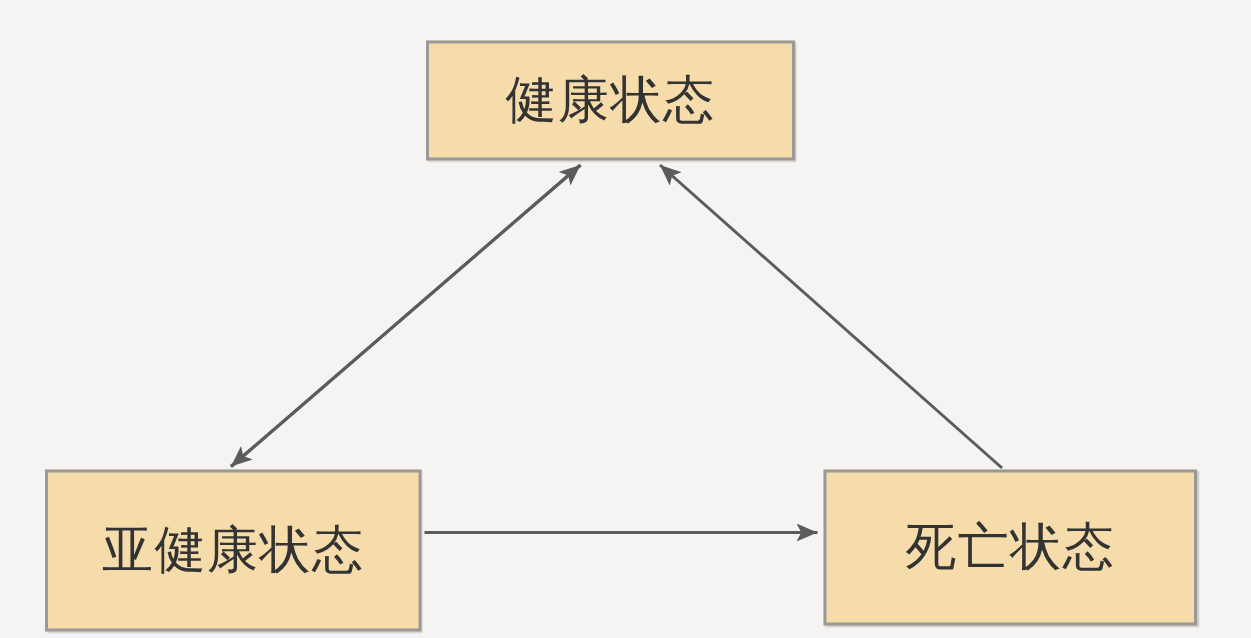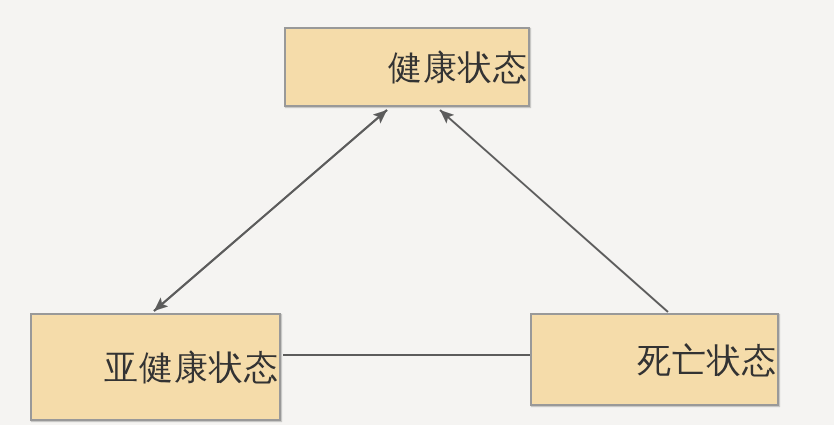--- a/index.html
+++ b/index.html
@@ -30,33 +30,33 @@
   .edge-line {
     stroke: var(--arrow);
     stroke-width: 2;
     fill: none;
   }
   .arrowhead-path { fill: var(--arrow); }
   .node {
     position: absolute;
     display: flex;
     align-items: center;
-    justify-content: flex-end;
+    justify-content: center;
     background: var(--node-fill);
     border: 2px solid var(--node-border);
     box-shadow: 1px 1px 1px rgba(0,0,0,0.18);
     color: var(--node-text);
     font-size: 34px;
     line-height: 1;
     letter-spacing: 1px;
     white-space: nowrap;
   }
   .node-healthy    { left: 284px; top: 27px;  width: 246px; height: 80px; }
   .node-subhealthy { left: 30px;  top: 313px; width: 251px; height: 108px; }
-  .node-death      { left: 530px; top: 313px; width: 249px; height: 93px; }
+  .node-death      { left: 549px; top: 313px; width: 249px; height: 104px; }
 </style>
 </head>
 <body>
 
 <div class="canvas">
 
   <svg class="edges-layer" viewBox="0 0 834 425" xmlns="http://www.w3.org/2000/svg">
     <defs>
       <marker id="arrow" markerWidth="7.5" markerHeight="6" refX="7" refY="3" orient="auto" markerUnits="strokeWidth">
         <path class="arrowhead-path" d="M0,0 L7,3 L0,6 L1.6,3 Z"></path>

